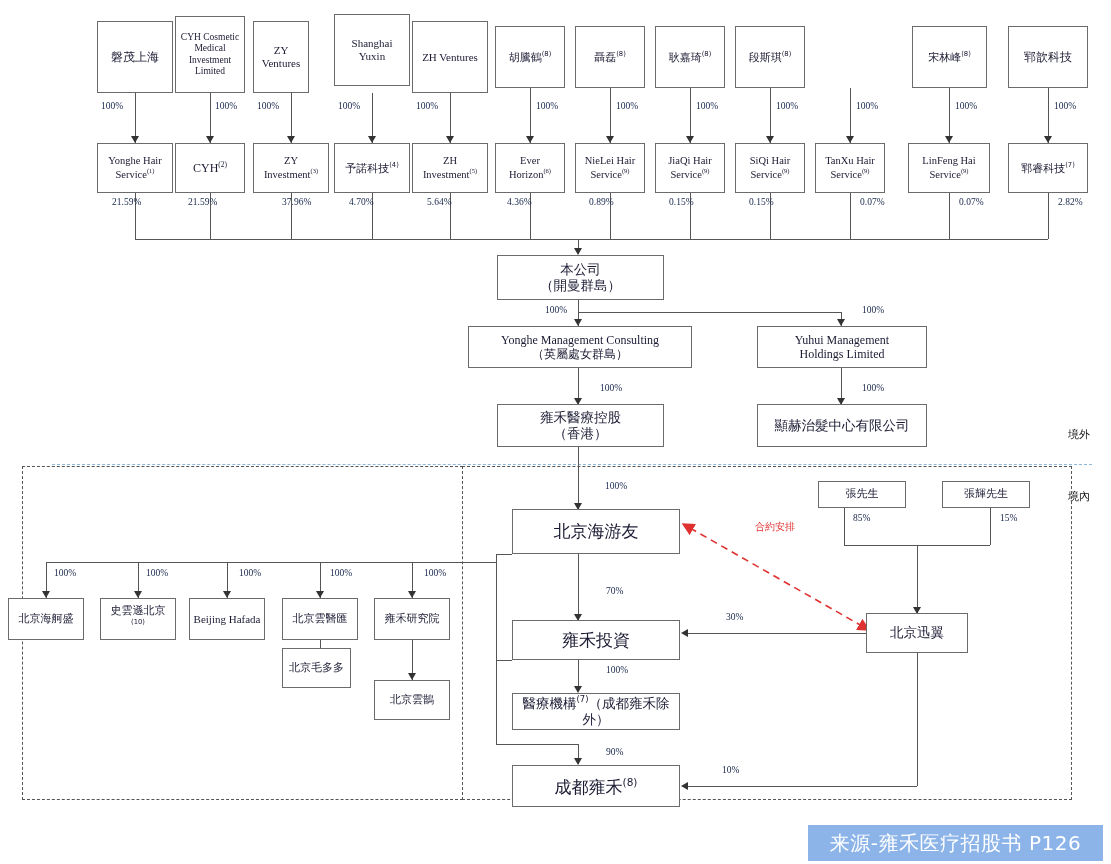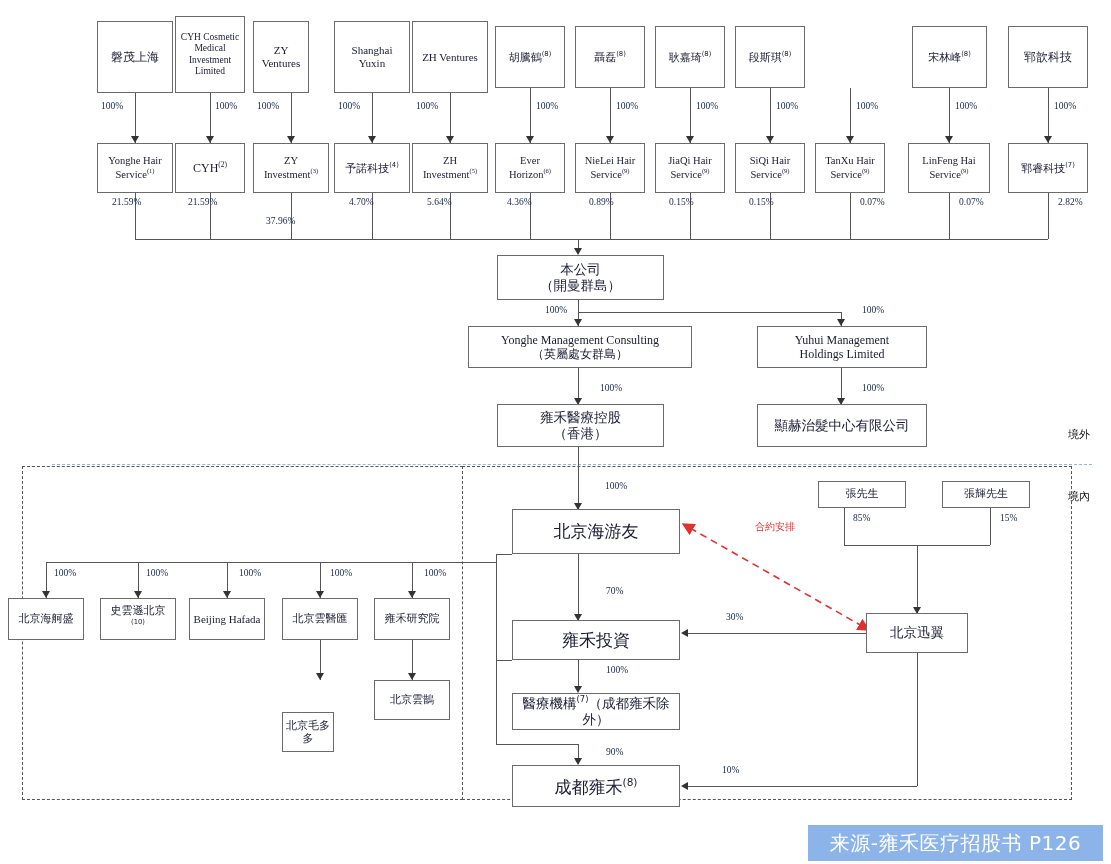--- a/index.html
+++ b/index.html
@@ -154,21 +154,21 @@
   <div class="arrow-d" style="left:206px; top:136px;"></div>
   <div class="pct" style="left:215px; top:101px;">100%</div>
 
   <div class="node f-en s11" style="left:253px; top:21px; width:56px; height:72px;">
     <span class="txt">ZY Ventures</span>
   </div>
   <div class="vline" style="left:291px; top:93px; height:50px;"></div>
   <div class="arrow-d" style="left:287px; top:136px;"></div>
   <div class="pct" style="left:257px; top:101px;">100%</div>
 
-  <div class="node f-en s11" style="left:334px; top:21px; width:76px; height:72px;">
+  <div class="node f-en s11" style="left:334px; top:14px; width:76px; height:72px;">
     <span class="txt">Shanghai Yuxin</span>
   </div>
   <div class="vline" style="left:372px; top:93px; height:50px;"></div>
   <div class="arrow-d" style="left:368px; top:136px;"></div>
   <div class="pct" style="left:338px; top:101px;">100%</div>
 
   <div class="node f-en s11" style="left:412px; top:21px; width:76px; height:72px;">
     <span class="txt">ZH Ventures</span>
   </div>
   <div class="vline" style="left:450px; top:93px; height:50px;"></div>
@@ -229,21 +229,21 @@
 
   <div class="node f-en s12" style="left:175px; top:143px; width:70px; height:50px;">
     <span class="txt"><span>CYH</span><sup>(2)</sup></span>
   </div>
   <div class="pct" style="left:188px; top:197px;">21.59%</div>
   <div class="vline" style="left:210px; top:193px; height:46px;"></div>
 
   <div class="node f-en s10" style="left:253px; top:143px; width:76px; height:50px;">
     <span class="txt"><span>ZY Investment</span><sup>(3)</sup></span>
   </div>
-  <div class="pct" style="left:266px; top:197px;margin-top:19px;">37.96%</div>
+  <div class="pct" style="left:282px; top:197px;">37.96%</div>
   <div class="vline" style="left:291px; top:193px; height:46px;"></div>
 
   <div class="node f-cn s11" style="left:334px; top:143px; width:76px; height:50px;">
     <span class="txt"><span>予諾科技</span><sup>(4)</sup></span>
   </div>
   <div class="pct" style="left:349px; top:197px;">4.70%</div>
   <div class="vline" style="left:372px; top:193px; height:46px;"></div>
 
   <div class="node f-en s10" style="left:412px; top:143px; width:76px; height:50px;">
     <span class="txt"><span>ZH Investment</span><sup>(5)</sup></span>
@@ -387,21 +387,21 @@
   <div class="node f-cn s11" style="left:282px; top:598px; width:76px; height:42px;">
     <span class="txt">北京雲醫匯</span>
   </div>
 
   <div class="node f-cn s11" style="left:374px; top:598px; width:76px; height:42px;">
     <span class="txt">雍禾研究院</span>
   </div>
 
   <div class="vline" style="left:320px; top:640px; height:40px;"></div>
   <div class="arrow-d" style="left:316px; top:673px;"></div>
-  <div class="node f-cn s11" style="left:282px; top:712px; width:52px; height:40px;font-family:Liberation Serif, serif;">
+  <div class="node f-cn s11" style="left:282px; top:648px; width:69px; height:40px;">
     <span class="txt">北京毛多多</span>
   </div>
 
   <div class="vline" style="left:412px; top:640px; height:40px;"></div>
   <div class="arrow-d" style="left:408px; top:673px;"></div>
   <div class="node f-cn s11" style="left:374px; top:680px; width:76px; height:40px;">
     <span class="txt">北京雲鵲</span>
   </div>
 
   <div class="node f-cn s17" style="left:512px; top:620px; width:168px; height:40px;">

